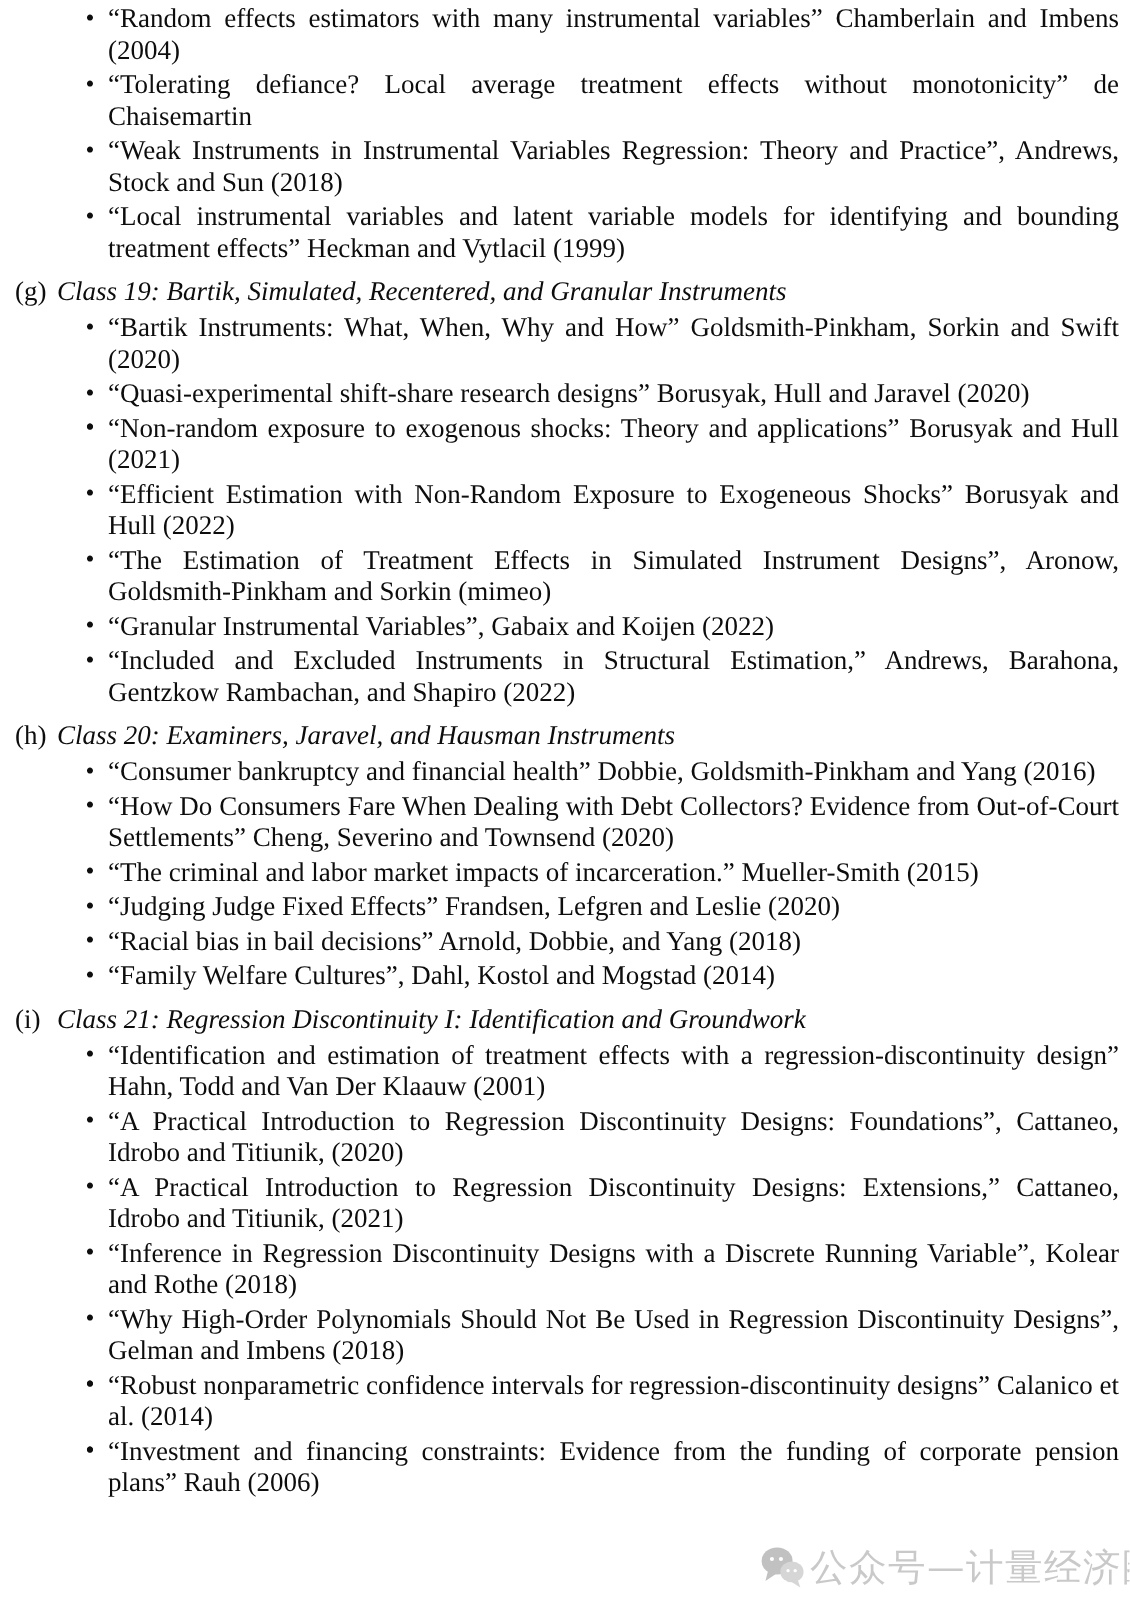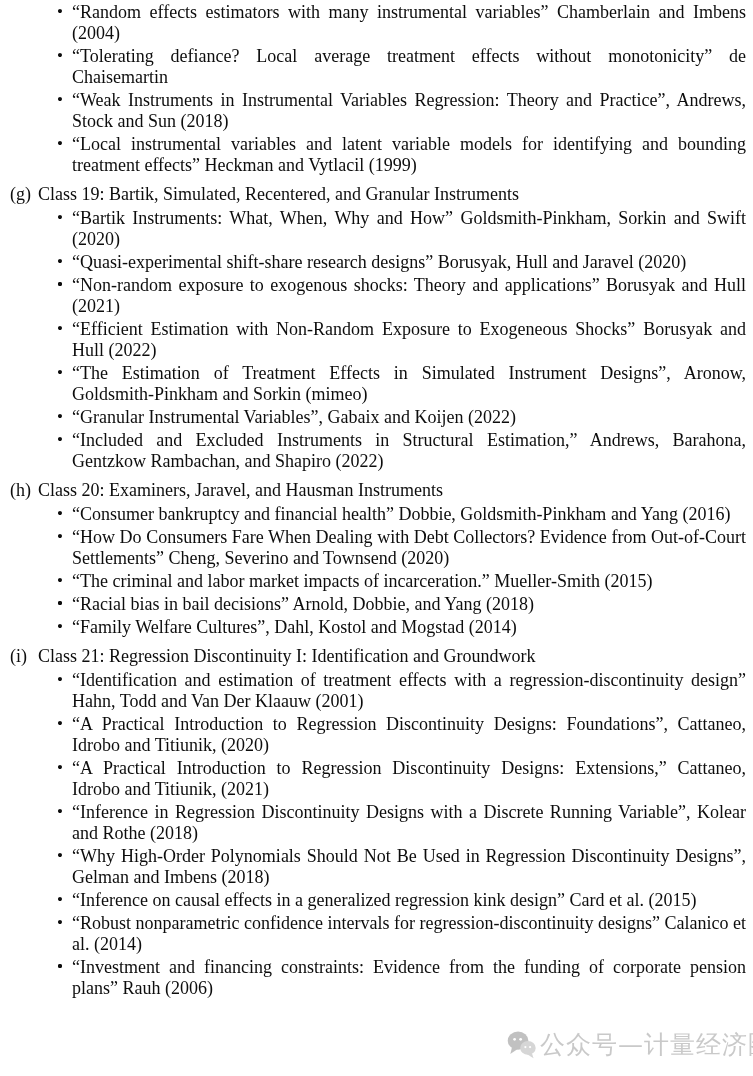--- a/index.html
+++ b/index.html
@@ -42,20 +42,21 @@
   .section-head {
     display: flex;
     margin: 8px 7px 3px 10px;
   }
   .section-marker {
     flex: none;
     width: 28px;
   }
   .section-title {
     flex: 1;
+    font-style: italic;
   }
   .watermark {
     position: absolute;
     left: 506px;
     top: 1029px;
     display: flex;
     align-items: center;
     pointer-events: none;
     opacity: 0.62;
   }
@@ -104,37 +105,37 @@
       </section>
       <section>
         <div class="section-head">
           <span class="section-marker">(h)</span>
           <span class="section-title">Class 20: Examiners, Jaravel, and Hausman Instruments</span>
         </div>
         <ul class="bullets">
           <li><span class="bullet">•</span><span>“Consumer bankruptcy and financial health” Dobbie, Goldsmith-Pinkham and Yang (2016)</span></li>
           <li><span class="bullet">•</span><span>“How Do Consumers Fare When Dealing with Debt Collectors? Evidence from Out-of-Court Settlements” Cheng, Severino and Townsend (2020)</span></li>
           <li><span class="bullet">•</span><span>“The criminal and labor market impacts of incarceration.” Mueller-Smith (2015)</span></li>
-          <li><span class="bullet">•</span></li>
+          <li><span class="bullet">•</span><span>“Judging Judge Fixed Effects” Frandsen, Lefgren and Leslie (2020)</span></li>
           <li><span class="bullet">•</span><span>“Racial bias in bail decisions” Arnold, Dobbie, and Yang (2018)</span></li>
           <li><span class="bullet">•</span><span>“Family Welfare Cultures”, Dahl, Kostol and Mogstad (2014)</span></li>
         </ul>
       </section>
       <section>
         <div class="section-head">
           <span class="section-marker">(i)</span>
           <span class="section-title">Class 21: Regression Discontinuity I: Identification and Groundwork</span>
         </div>
         <ul class="bullets">
           <li><span class="bullet">•</span><span>“Identification and estimation of treatment effects with a regression-discontinuity design” Hahn, Todd and Van Der Klaauw (2001)</span></li>
           <li><span class="bullet">•</span><span>“A Practical Introduction to Regression Discontinuity Designs: Foundations”, Cattaneo, Idrobo and Titiunik, (2020)</span></li>
           <li><span class="bullet">•</span><span>“A Practical Introduction to Regression Discontinuity Designs: Extensions,” Cattaneo, Idrobo and Titiunik, (2021)</span></li>
           <li><span class="bullet">•</span><span>“Inference in Regression Discontinuity Designs with a Discrete Running Variable”, Kolear and Rothe (2018)</span></li>
           <li><span class="bullet">•</span><span>“Why High-Order Polynomials Should Not Be Used in Regression Discontinuity Designs”, Gelman and Imbens (2018)</span></li>
-          <li><span class="bullet">•</span><span>“Inference on causal effects in a generalized regression kink design” Card et al. (2015)</span></li>
+          <li><span class="bullet">•</span></li>
           <li><span class="bullet">•</span><span>“Robust nonparametric confidence intervals for regression-discontinuity designs” Calanico et al. (2014)</span></li>
           <li><span class="bullet">•</span></li>
           <li><span class="bullet">•</span><span>“Investment and financing constraints: Evidence from the funding of corporate pension plans” Rauh (2006)</span></li>
         </ul>
       </section>
     </div>
 
   <div class="watermark">
     <svg class="wm-logo" viewBox="0 0 36 36" xmlns="http://www.w3.org/2000/svg">
       <ellipse cx="14" cy="13.5" rx="12" ry="10.5" fill="#9c9c9c"></ellipse>

